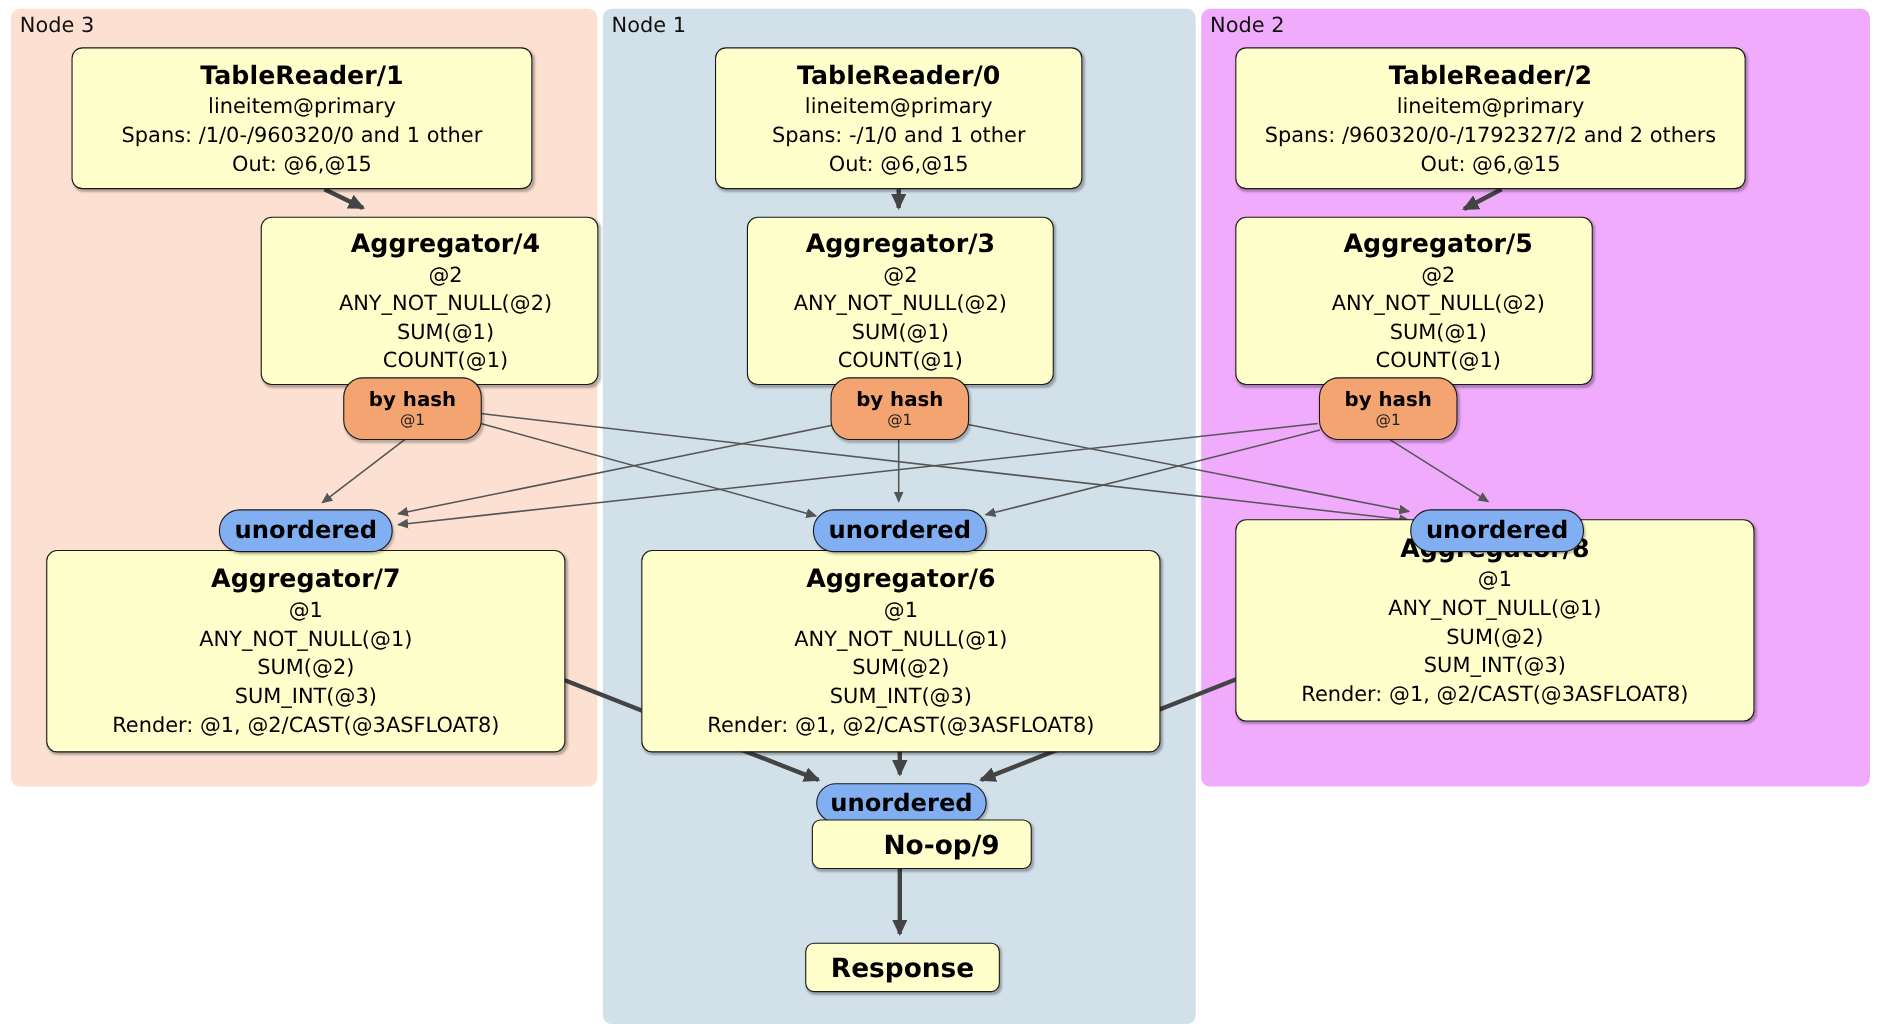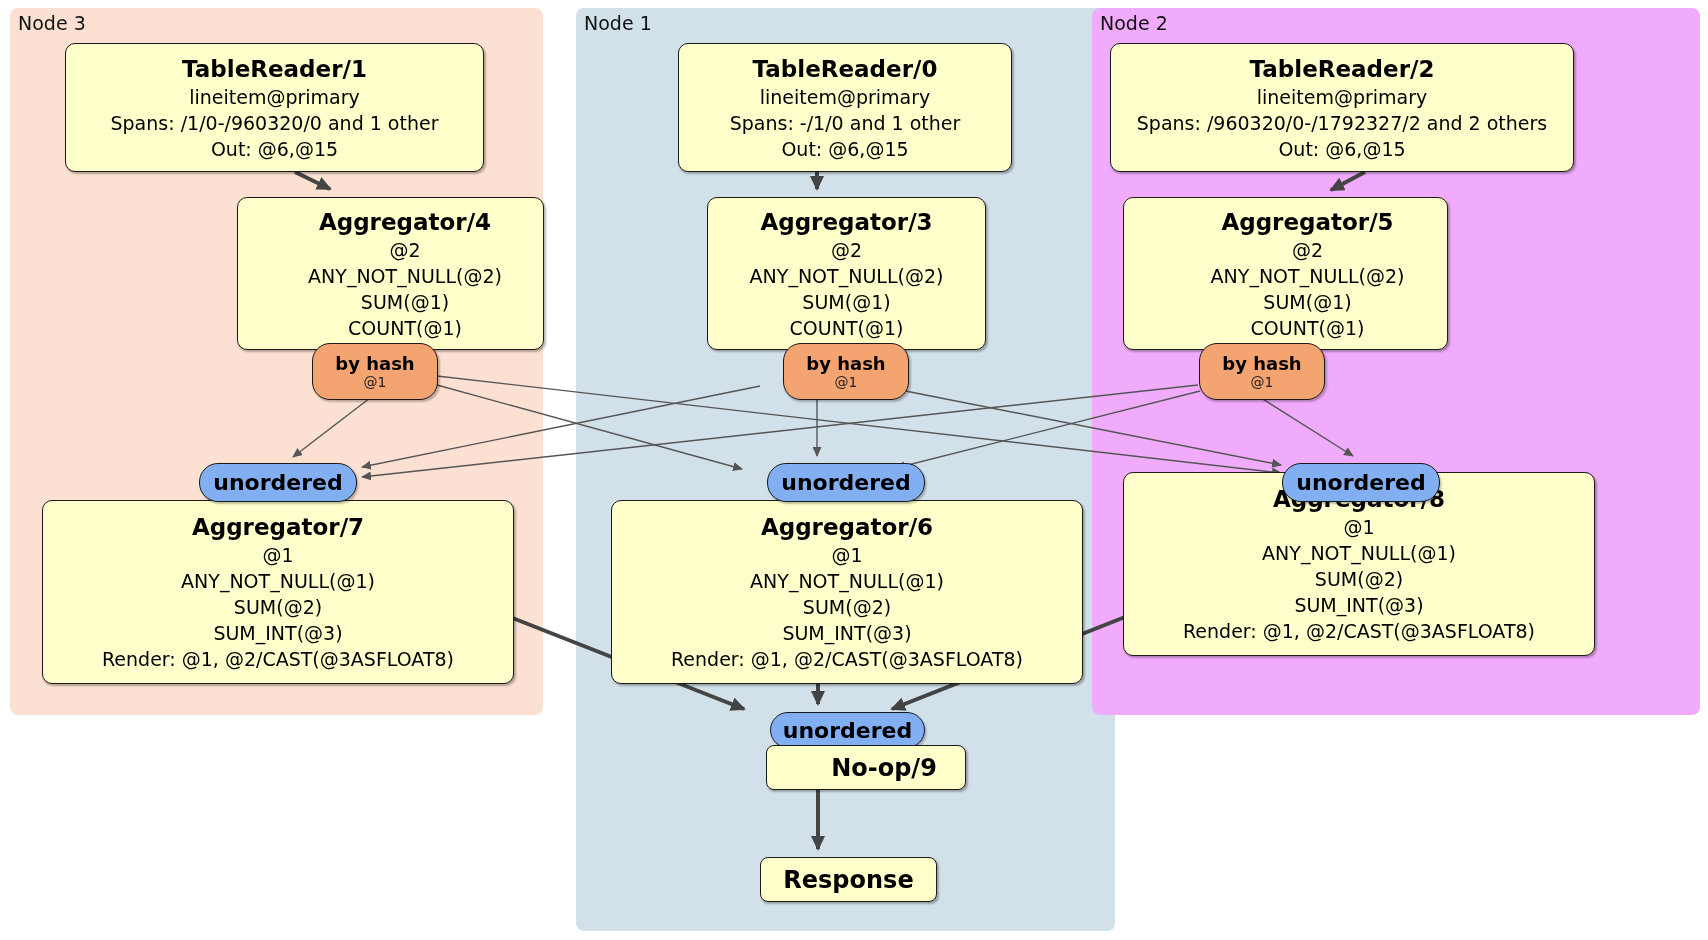--- a/index.html
+++ b/index.html
@@ -1,21 +1,21 @@
 <!DOCTYPE html>
 <html><head>
 <meta charset="utf-8">
 <style>
   html,body{margin:0;padding:0;background:#ffffff;}
   body{width:1708px;height:940px;position:relative;font-family:"DejaVu Sans","Liberation Sans",sans-serif;}
   .stage{position:absolute;left:0;top:0;width:1708px;height:940px;overflow:hidden;}
 
   .panel{position:absolute;border-radius:8px;}
   .panel-node3{left:10px;top:8px;width:533px;height:707px;background:#fce0d1;}
-  .panel-node1{left:548px;top:8px;width:539px;height:923px;background:#d2e0e9;margin-left:28px;}
+  .panel-node1{left:548px;top:8px;width:539px;height:923px;background:#d2e0e9;}
   .panel-node2{left:1092px;top:8px;width:608px;height:707px;background:#f0abfc;}
   .panel-label{position:absolute;left:8px;top:4px;font-size:19px;color:#111;}
 
   .edges{position:absolute;left:0;top:0;width:1708px;height:940px;z-index:5;pointer-events:none;}
 
   .box{position:absolute;background:#ffffcc;border:1.6px solid #1a1a1a;border-radius:10px;
        display:flex;flex-direction:column;align-items:center;justify-content:center;
        text-align:center;z-index:10;box-shadow:1.5px 2px 2px rgba(0,0,0,0.28);}
   .box-title{font-weight:bold;font-size:23px;line-height:30px;color:#000;}
   .box-line{font-size:19px;line-height:26px;color:#000;}
@@ -156,21 +156,21 @@
     </div>
 
     <div class="mini" style="left:184px;top:849px;width:175px;height:43px;">
       <span>Response</span>
     </div>
   </section>
 
   <section class="panel panel-node2">
     <div class="panel-label">Node 2</div>
 
-    <div class="box" style="left:18px;top:35px;width:462px;height:127px;align-items:center;">
+    <div class="box" style="left:31px;top:35px;width:462px;height:127px;align-items:center;">
       <div class="box-title">TableReader/2</div>
       <div class="box-line">lineitem@primary</div>
       <div class="box-line">Spans: /960320/0-/1792327/2 and 2 others</div>
       <div class="box-line">Out: @6,@15</div>
     </div>
 
     <div class="box" style="left:31px;top:189px;width:279px;height:151px;padding-left:44px;">
       <div class="box-title">Aggregator/5</div>
       <div class="box-line">@2</div>
       <div class="box-line">ANY_NOT_NULL(@2)</div>

